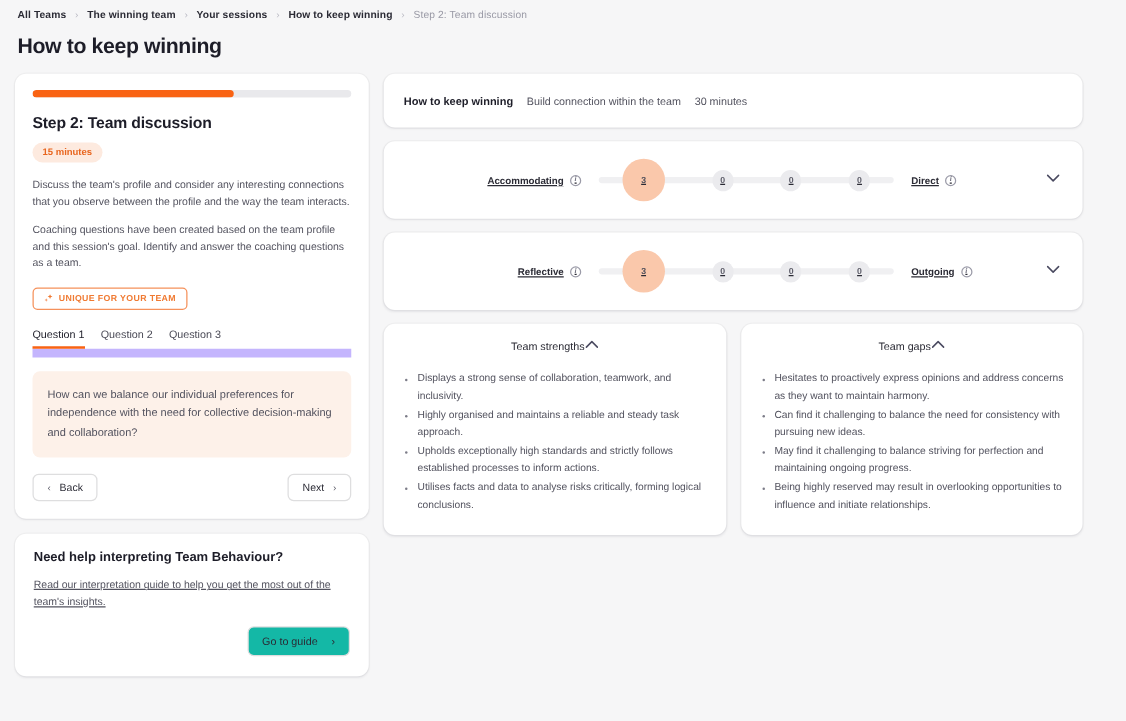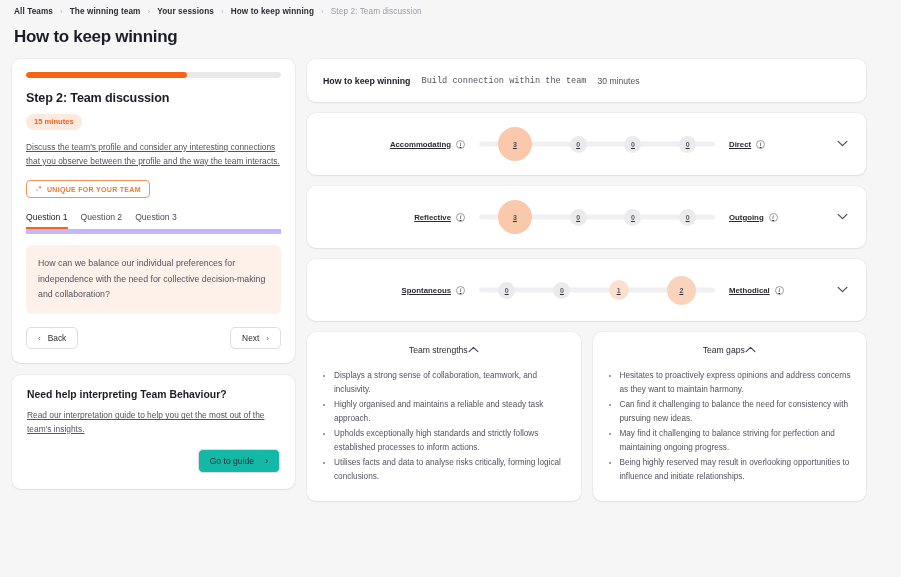--- a/index.html
+++ b/index.html
@@ -48,35 +48,35 @@
 
   .step-title { font-size: 12.6px; font-weight: 700; color: #1d1d28; letter-spacing: -.15px; }
 
   .pill {
     display: inline-block; margin-top: 9px; padding: 3px 8px 4px;
     border-radius: 10px; background: #fdeadf; color: #e8661f;
     font-size: 7.6px; font-weight: 600;
   }
 
   .body-text {
-    margin-top: 11px; font-size: 8.4px; line-height: 1.62; color: #53535f; text-decoration: underline;
+    margin-top: 11px; font-size: 8.4px; line-height: 1.62; color: #53535f;
   }
   .body-text + .body-text { margin-top: 9px; }
 
   .badge-unique {
     display: inline-flex; align-items: center; gap: 4px;
     margin-top: 12px; padding: 4px 8px;
     border: 1px solid #f5915b; border-radius: 4px;
     color: #f07a32; font-size: 7px; font-weight: 700; letter-spacing: .3px;
   }
   .sparkle { display: inline-block; width: 8px; height: 8px; position: relative; }
   .sparkle svg { display: block; }
 
   
-  .tabs { display: flex; gap: 13px; margin-top: 14px; border-bottom: 5px solid #c4b5fd; }
+  .tabs { display: flex; gap: 13px; margin-top: 14px; border-bottom: 7px solid #c4b5fd; }
   .tab {
     font-size: 8.6px; color: #4a4a56; padding-bottom: 5px;
     border-bottom: 2px solid transparent; cursor: pointer; white-space: nowrap;
   }
   .tab.active { color: #1d1d28; border-bottom-color: #f96313; font-weight: 400; }
 
   .question-box {
     margin-top: 11px; padding: 11px 12px 12px;
     background: #fdf1e9; border-radius: 6px;
     font-size: 8.8px; line-height: 1.75; color: #53535f;
@@ -100,21 +100,21 @@
     border: 1px solid #dededf; background: #14b8a6; border-radius: 5px;
     padding: 6px 11px; font-size: 8.6px; color: #2b2b35; cursor: pointer;
   }
 
   
   .session-head {
     padding: 14px 16px; display: flex; align-items: center; gap: 11px;
     min-height: 43px;
   }
   .sh-title { font-size: 8.8px; font-weight: 700; color: #1d1d28; }
-  .sh-sub { font-size: 8.6px; color: #53535f; font-family: Liberation Mono, monospace; }
+  .sh-sub { font-size: 8.6px; color: #53535f; }
   .sh-dur { font-size: 8.6px; color: #53535f; }
 
   
   .spectrum-card {
     height: 62px; display: flex; align-items: center;
     padding: 0 16px 0 0;
   }
   .sp-label {
     display: flex; align-items: center; gap: 5px;
     font-size: 7.8px; font-weight: 600; color: #2b2b35;
@@ -202,20 +202,21 @@
       <section class="card step-card">
         <div class="progress-track">
           <div class="progress-fill" id="progress-fill" style="width: 63%;"></div>
         </div>
 
         <div class="step-title">Step 2: Team discussion</div>
 
         <span class="pill">15 minutes</span>
 
         <p class="body-text">Discuss the team's profile and consider any interesting connections that you observe between the profile and the way the team interacts.</p>
+        <p class="body-text">Coaching questions have been created based on the team profile and this session's goal. Identify and answer the coaching questions as a team.</p>
 
         <div class="badge-unique">
           <span class="sparkle">
             <svg width="8" height="8" viewBox="0 0 10 10" aria-hidden="true">
               <path d="M6.3 0.4 L7.0 2.1 L8.7 2.8 L7.0 3.5 L6.3 5.2 L5.6 3.5 L3.9 2.8 L5.6 2.1 Z" fill="#f07a32"></path>
               <path d="M2.5 4.6 L3.0 5.8 L4.2 6.3 L3.0 6.8 L2.5 8.0 L2.0 6.8 L0.8 6.3 L2.0 5.8 Z" fill="#f5915b"></path>
             </svg>
           </span>
           <span>UNIQUE FOR YOUR TEAM</span>
         </div>
@@ -292,42 +293,20 @@
               <div class="sp-track"></div>
               <div class="sp-nodes">
                 <div class="node v3">3</div>
                 <div class="node v0">0</div>
                 <div class="node v0">0</div>
                 <div class="node v0">0</div>
               </div>
             </div>
             <div class="sp-label right">
               <span>Outgoing</span>
-              <span class="info-icon">i</span>
-            </div>
-            <div class="chev-down"><svg width="11" height="7" viewBox="0 0 12 8">
-                <path d="M1 1.5 L6 6.5 L11 1.5" stroke="#4a4a60" stroke-width="1.4" fill="none" stroke-linecap="round" stroke-linejoin="round"></path>
-              </svg></div>
-          </section>
-          <section class="card spectrum-card">
-            <div class="sp-label left">
-              <span>Spontaneous</span>
-              <span class="info-icon">i</span>
-            </div>
-            <div class="spectrum">
-              <div class="sp-track"></div>
-              <div class="sp-nodes">
-                <div class="node v0">0</div>
-                <div class="node v0">0</div>
-                <div class="node v1">1</div>
-                <div class="node v2">2</div>
-              </div>
-            </div>
-            <div class="sp-label right">
-              <span>Methodical</span>
               <span class="info-icon">i</span>
             </div>
             <div class="chev-down"><svg width="11" height="7" viewBox="0 0 12 8">
                 <path d="M1 1.5 L6 6.5 L11 1.5" stroke="#4a4a60" stroke-width="1.4" fill="none" stroke-linecap="round" stroke-linejoin="round"></path>
               </svg></div>
           </section>
         </div>
 
       <div class="bottom-row" id="insight-cards">
           <section class="card insight-card">

